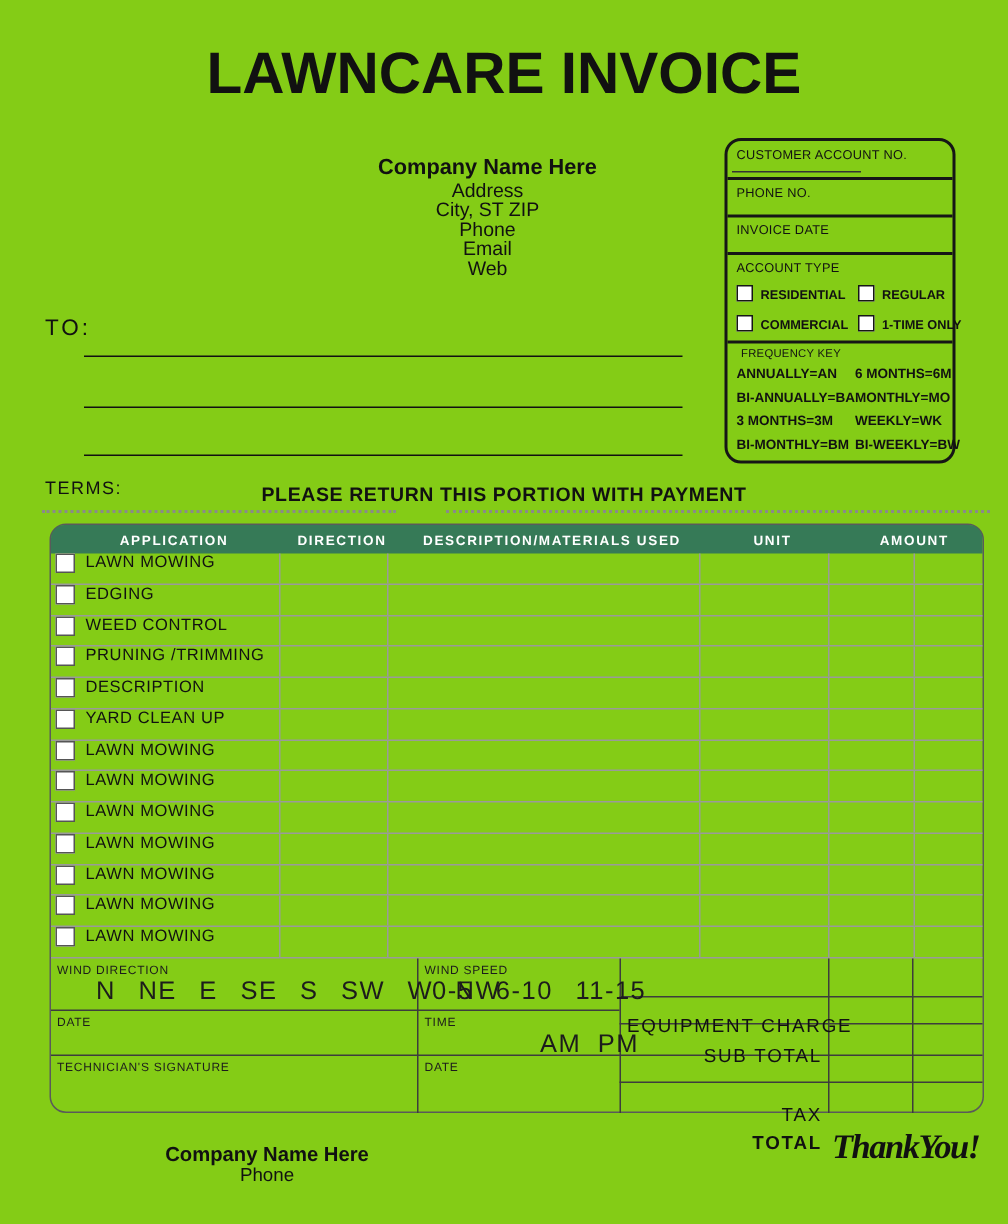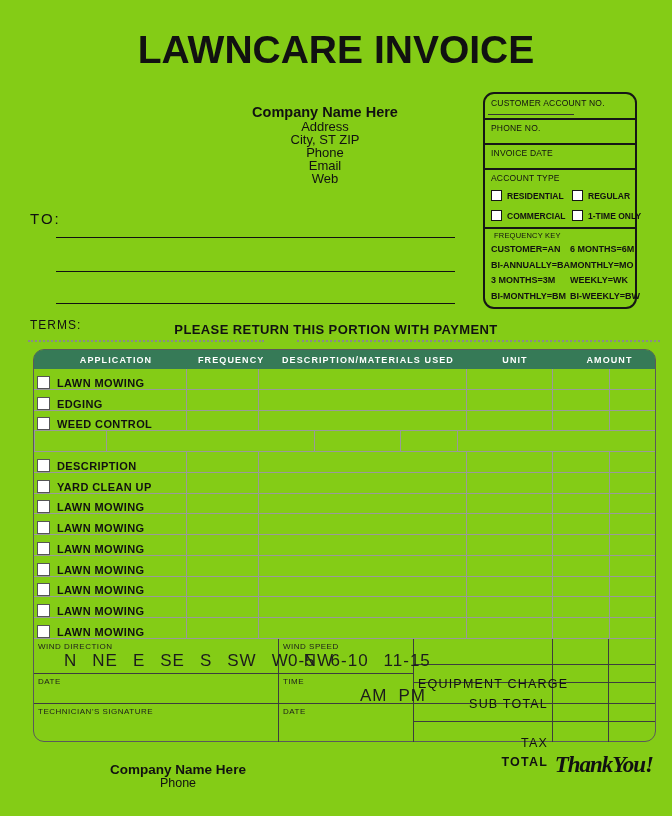--- a/index.html
+++ b/index.html
@@ -48,21 +48,21 @@
             border: 1px solid #5a5a5a; border-radius: 11px; }
   .thead { display: flex; height: 19px; background: #367a57; border-radius: 9px 9px 0 0;
            color: #fff; font-size: 9px; font-weight: bold; letter-spacing: 1.1px;
            align-items: center; }
   .thead span { display: block; text-align: center; padding-left: 12px; }
   .h-app { width: 152px; } .h-freq { width: 72px; } .h-desc { width: 208px; }
   .h-unit { width: 86px; } .h-amt { flex: 1; }
   .tbody { height: 270px; display: flex; flex-direction: column; }
   .trow { flex: 1; display: flex; border-bottom: 1px solid #9a9a9a; }
   .trow .cell { height: 100%; }
-  .c-app { width: 152px; display: flex; align-items: flex-end; padding-left: 3px; gap: 7px; font-weight: bold; }
+  .c-app { width: 152px; display: flex; align-items: flex-start; padding-left: 3px; gap: 7px; }
   .c-app .rowlabel { font-size: 11px; letter-spacing: .4px; white-space: nowrap; }
   .rcb { width: 13px; height: 13px; border: 1px solid #555; background: #fff; flex: none; }
   .c-freq { width: 72px; border-left: 1px solid #9a9a9a; }
   .c-desc { width: 208px; border-left: 1px solid #9a9a9a; }
   .c-unit { width: 86px; border-left: 1px solid #9a9a9a; }
   .c-amt1 { width: 57px; border-left: 1px solid #9a9a9a; }
   .c-amt2 { flex: 1; border-left: 1px solid #9a9a9a; }
 
   
   .tbottom { position: relative; height: 103px; }
@@ -146,40 +146,40 @@
       <div class="acct-type-item">
         <span class="cbx"></span>
         <span>1-TIME ONLY</span>
       </div>
     </div>
 
     <div class="acct-div" style="top:133px"></div>
     <div class="lbl" style="top:137px; left:9px; font-size:7.5px;">FREQUENCY KEY</div>
 
     <div class="freq-grid" style="top:150px">
-      <span>CUSTOMER=AN</span>
+      <span>ANNUALLY=AN</span>
       <span>6 MONTHS=6M</span>
       <span>BI-ANNUALLY=BA</span>
       <span>MONTHLY=MO</span>
       <span>3 MONTHS=3M</span>
       <span>WEEKLY=WK</span>
       <span>BI-MONTHLY=BM</span>
       <span>BI-WEEKLY=BW</span>
     </div>
   </div>
 
   <div class="abs terms-label">TERMS:</div>
   <div class="abs return-note">PLEASE RETURN THIS PORTION WITH PAYMENT</div>
   <div class="abs dotted seg1"></div>
   <div class="abs dotted seg2"></div>
 
   <div class="abs itable">
     <div class="thead" style="background: rgb(54, 122, 87);">
       <span class="h-app">APPLICATION</span>
-      <span class="h-freq">FREQUENCY</span>
+      <span class="h-freq">DIRECTION</span>
       <span class="h-desc">DESCRIPTION/MATERIALS USED</span>
       <span class="h-unit">UNIT</span>
       <span class="h-amt">AMOUNT</span>
     </div>
 
     <div class="tbody">
       <div class="trow">
         <div class="cell c-app">
             <span class="rcb"></span>
             <span class="rowlabel">LAWN MOWING</span>
@@ -206,20 +206,24 @@
             <span class="rcb"></span>
             <span class="rowlabel">WEED CONTROL</span>
           </div>
         <div class="cell c-freq"></div>
           <div class="cell c-desc"></div>
           <div class="cell c-unit"></div>
           <div class="cell c-amt1"></div>
           <div class="cell c-amt2"></div>
       </div>
       <div class="trow">
+        <div class="cell c-app">
+            <span class="rcb"></span>
+            <span class="rowlabel">PRUNING /TRIMMING</span>
+          </div>
         <div class="cell c-freq"></div>
           <div class="cell c-desc"></div>
           <div class="cell c-unit"></div>
           <div class="cell c-amt1"></div>
           <div class="cell c-amt2"></div>
       </div>
       <div class="trow">
         <div class="cell c-app">
             <span class="rcb"></span>
             <span class="rowlabel">DESCRIPTION</span>

